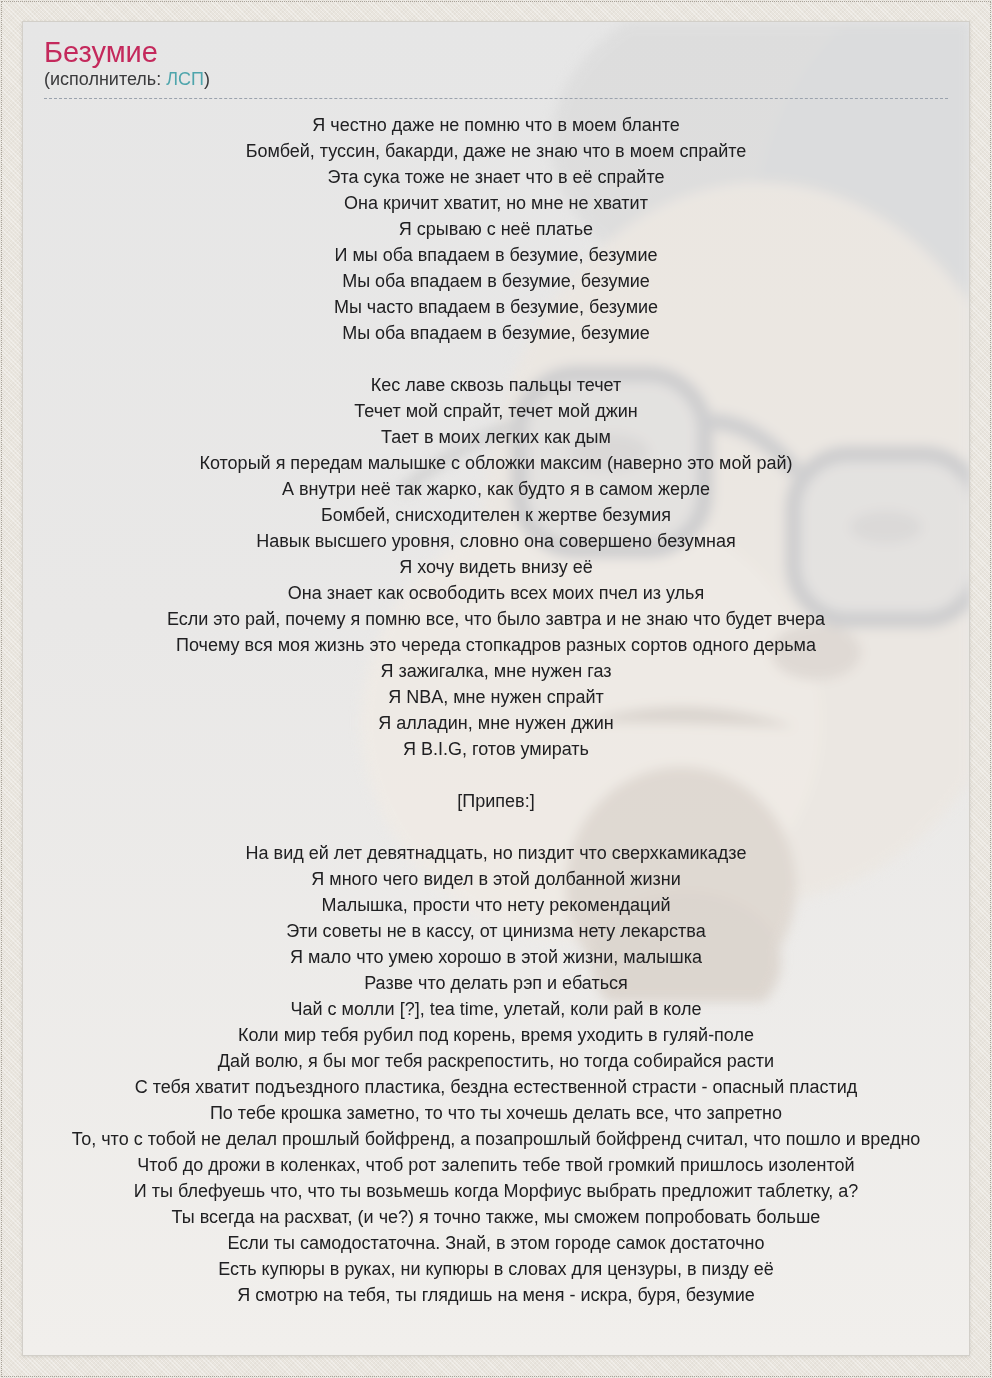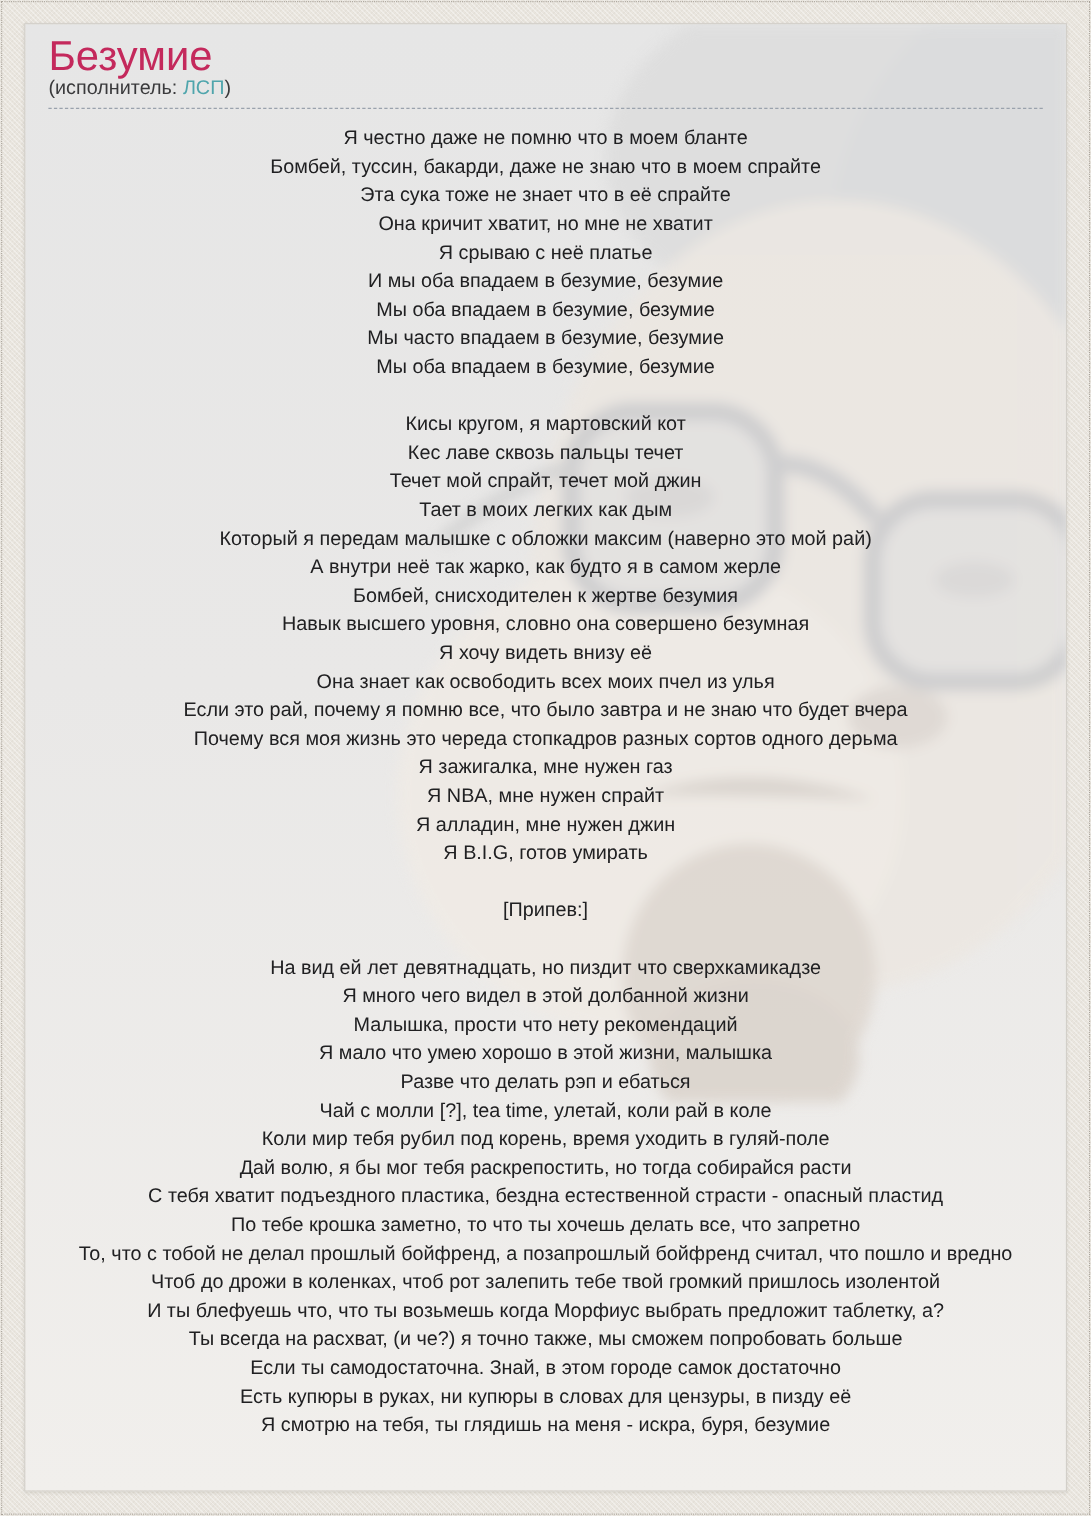--- a/index.html
+++ b/index.html
@@ -48,21 +48,21 @@
   .photo{
     position:absolute; top:0; right:-2px;
     width:630px; height:980px;
     filter:blur(6px);
     opacity:.8;
     pointer-events:none;
   }
 
   header{ position:relative; z-index:2; }
   h1{
-    font-size:38px;
+    font-size:29px;
     font-weight:400;
     line-height:32px;
     color:var(--title-color);
     letter-spacing:0;
   }
   .subtitle{
     font-size:18px;
     line-height:23px;
     color:#3a3a3c;
     padding-bottom:7px;
@@ -129,21 +129,20 @@
         <span class="line">Бомбей, туссин, бакарди, даже не знаю что в моем спрайте</span>
         <span class="line">Эта сука тоже не знает что в её спрайте</span>
         <span class="line">Она кричит хватит, но мне не хватит</span>
         <span class="line">Я срываю с неё платье</span>
         <span class="line">И мы оба впадаем в безумие, безумие</span>
         <span class="line">Мы оба впадаем в безумие, безумие</span>
         <span class="line">Мы часто впадаем в безумие, безумие</span>
         <span class="line">Мы оба впадаем в безумие, безумие</span>
       </p>
       <p class="stanza">
-        <span class="line">Кисы кругом, я мартовский кот</span>
         <span class="line">Кес лаве сквозь пальцы течет</span>
         <span class="line">Течет мой спрайт, течет мой джин</span>
         <span class="line">Тает в моих легких как дым</span>
         <span class="line">Который я передам малышке с обложки максим (наверно это мой рай)</span>
         <span class="line">А внутри неё так жарко, как будто я в самом жерле</span>
         <span class="line">Бомбей, снисходителен к жертве безумия</span>
         <span class="line">Навык высшего уровня, словно она совершено безумная</span>
         <span class="line">Я хочу видеть внизу её</span>
         <span class="line">Она знает как освободить всех моих пчел из улья</span>
         <span class="line">Если это рай, почему я помню все, что было завтра и не знаю что будет вчера</span>
@@ -153,20 +152,21 @@
         <span class="line">Я алладин, мне нужен джин</span>
         <span class="line">Я B.I.G, готов умирать</span>
       </p>
       <p class="stanza">
         <span class="line">[Припев:]</span>
       </p>
       <p class="stanza">
         <span class="line">На вид ей лет девятнадцать, но пиздит что сверхкамикадзе</span>
         <span class="line">Я много чего видел в этой долбанной жизни</span>
         <span class="line">Малышка, прости что нету рекомендаций</span>
+        <span class="line">Эти советы не в кассу, от цинизма нету лекарства</span>
         <span class="line">Я мало что умею хорошо в этой жизни, малышка</span>
         <span class="line">Разве что делать рэп и ебаться</span>
         <span class="line">Чай с молли [?], tea time, улетай, коли рай в коле</span>
         <span class="line">Коли мир тебя рубил под корень, время уходить в гуляй-поле</span>
         <span class="line">Дай волю, я бы мог тебя раскрепостить, но тогда собирайся расти</span>
         <span class="line">С тебя хватит подъездного пластика, бездна естественной страсти - опасный пластид</span>
         <span class="line">По тебе крошка заметно, то что ты хочешь делать все, что запретно</span>
         <span class="line">То, что с тобой не делал прошлый бойфренд, а позапрошлый бойфренд считал, что пошло и вредно</span>
         <span class="line">Чтоб до дрожи в коленках, чтоб рот залепить тебе твой громкий пришлось изолентой</span>
         <span class="line">И ты блефуешь что, что ты возьмешь когда Морфиус выбрать предложит таблетку, а?</span>

